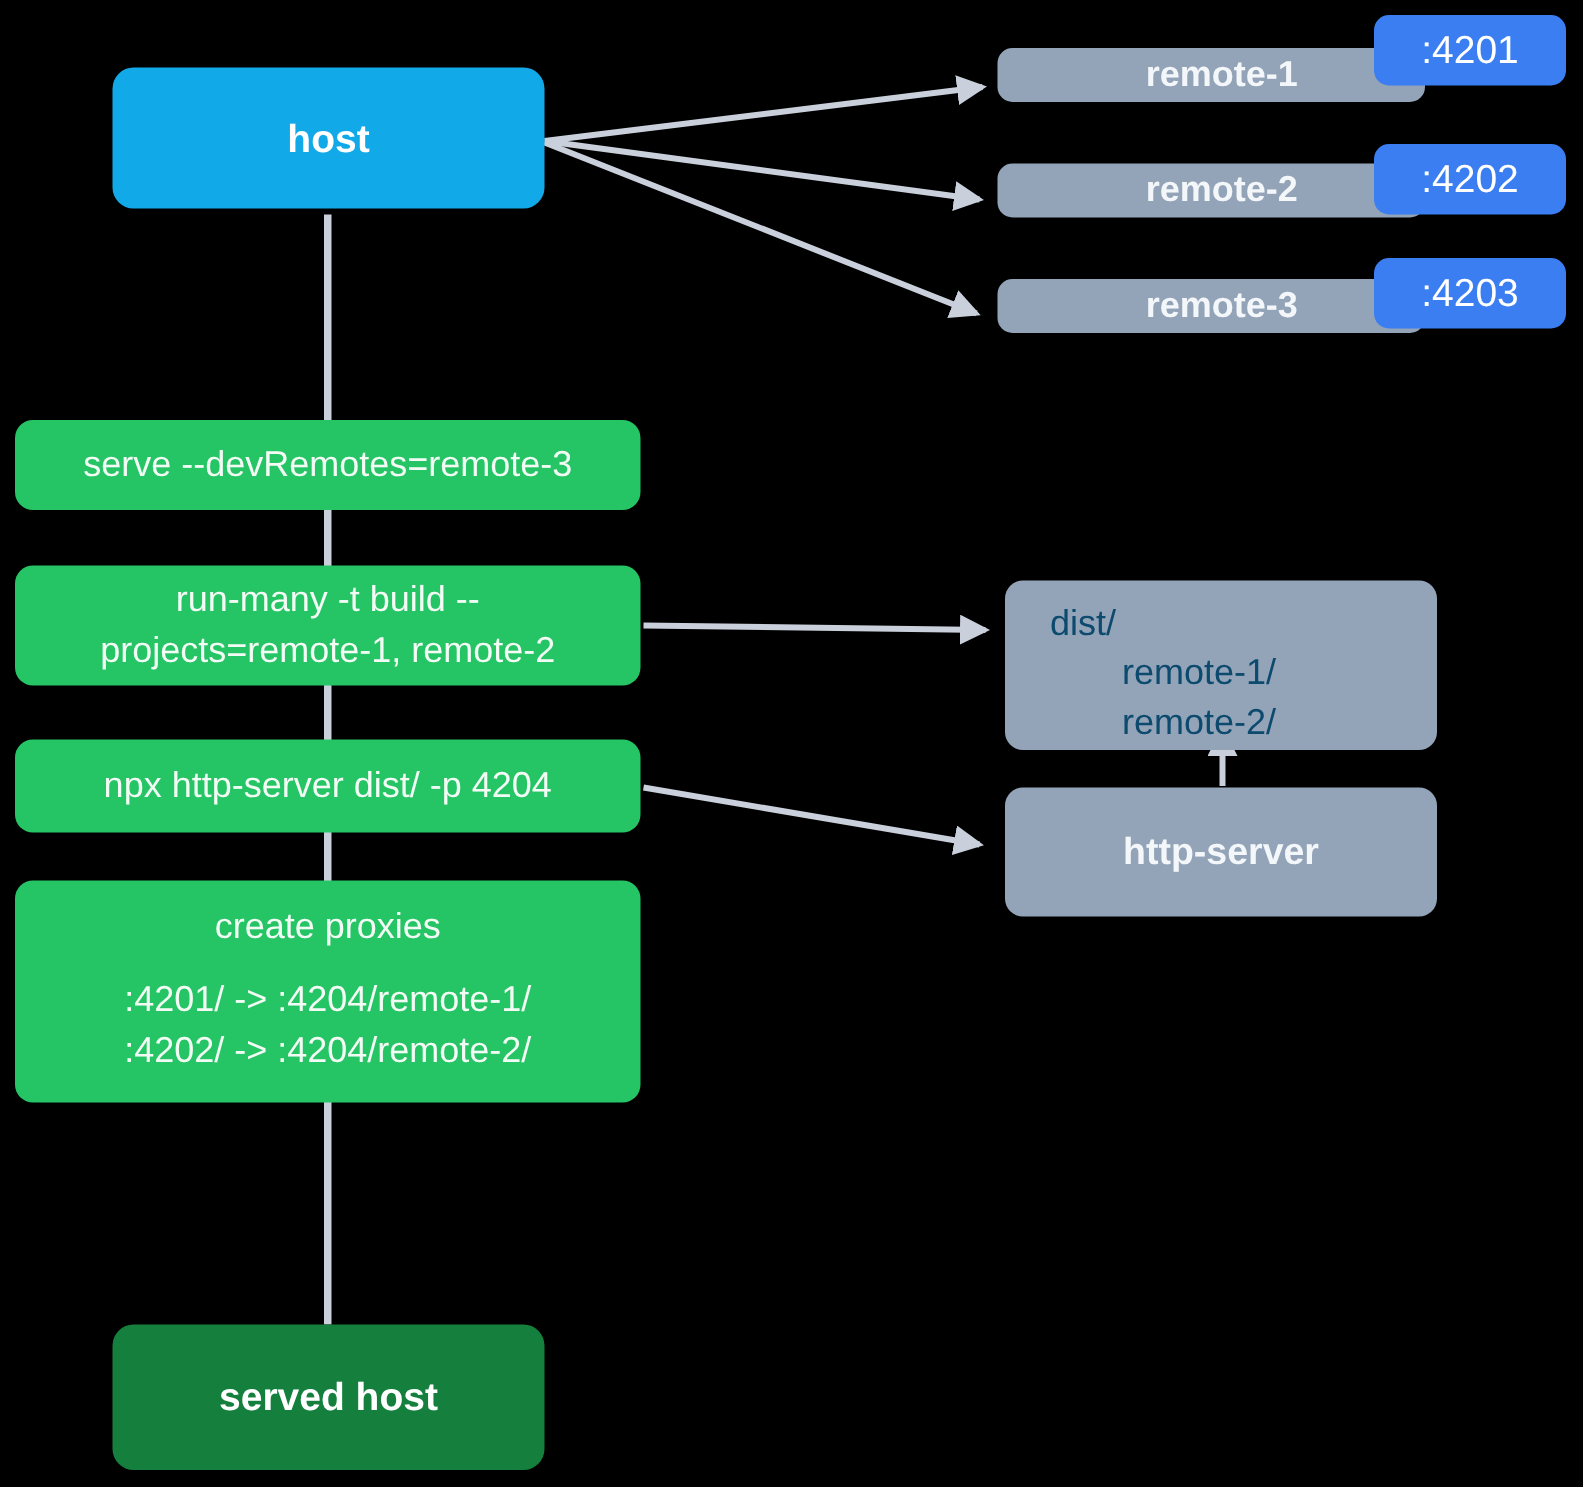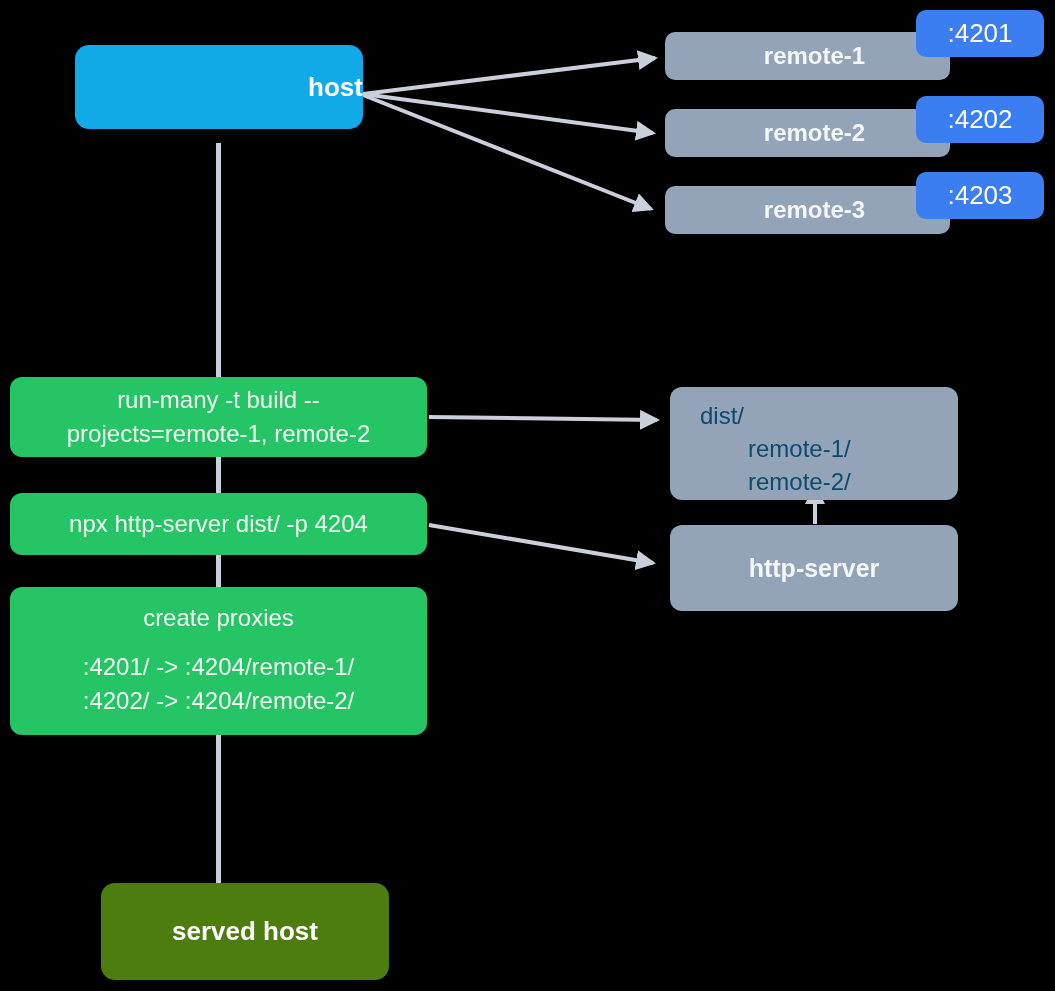--- a/index.html
+++ b/index.html
@@ -23,27 +23,27 @@
   .box {
     position: absolute;
     box-sizing: border-box;
     display: flex;
     align-items: center;
     justify-content: center;
     color: #ffffff;
     z-index: 1;
   }
   .host {
-    left: 75px; top: 45px; width: 288px; height: 84px;
+    left: 75px; top: 45px; width: 288px; height: 94px;
     background: #12a9e9;
     border-radius: 14px;
-    font-size: 26px; font-weight: bold; justify-content: flex-end;
+    font-size: 26px; font-weight: bold;
   }
   .remote {
-    left: 665px; width: 285px; height: 48px;
+    left: 665px; width: 285px; height: 36px;
     background: #93a3b8;
     border-radius: 10px;
     font-size: 24px; font-weight: bold;
     color: #f4f7fa;
     padding-left: 14px;
   }
   .remote-1 { top: 32px; }
   .remote-2 { top: 109px; }
   .remote-3 { top: 186px; }
   .badge {
@@ -92,23 +92,23 @@
   .dist .indent { padding-left: 48px; }
   .http-server {
     left: 670px; top: 525px; width: 288px; height: 86px;
     background: #93a3b8;
     border-radius: 12px;
     font-size: 25px; font-weight: bold;
     color: #f4f7fa;
   }
   .served-host {
     left: 75px; top: 883px; width: 288px; height: 97px;
-    background: #4d7c0f;
+    background: #15803d;
     border-radius: 14px;
-    font-size: 26px; font-weight: bold; margin-left: 26px;
+    font-size: 26px; font-weight: bold;
   }
 </style>
 </head>
 <body>
 
 <div id="canvas">
 
   <svg id="edges" width="1055" height="991" viewBox="0 0 1055 991">
     <defs>
       <marker id="arrowhead" viewBox="0 0 10 10" refX="8.5" refY="5" markerWidth="5" markerHeight="5" orient="auto-start-reverse">
@@ -146,20 +146,23 @@
   <div class="box badge badge-1">
     <span>:4201</span>
   </div>
   <div class="box badge badge-2">
     <span>:4202</span>
   </div>
   <div class="box badge badge-3">
     <span>:4203</span>
   </div>
 
+  <div class="box step step-1">
+    <span>serve --devRemotes=remote-3</span>
+  </div>
 
   <div class="box step step-2">
     <span>run-many -t build --</span>
     <span>projects=remote-1, remote-2</span>
   </div>
 
   <div class="box step step-3">
     <span>npx http-server dist/ -p 4204</span>
   </div>
 

